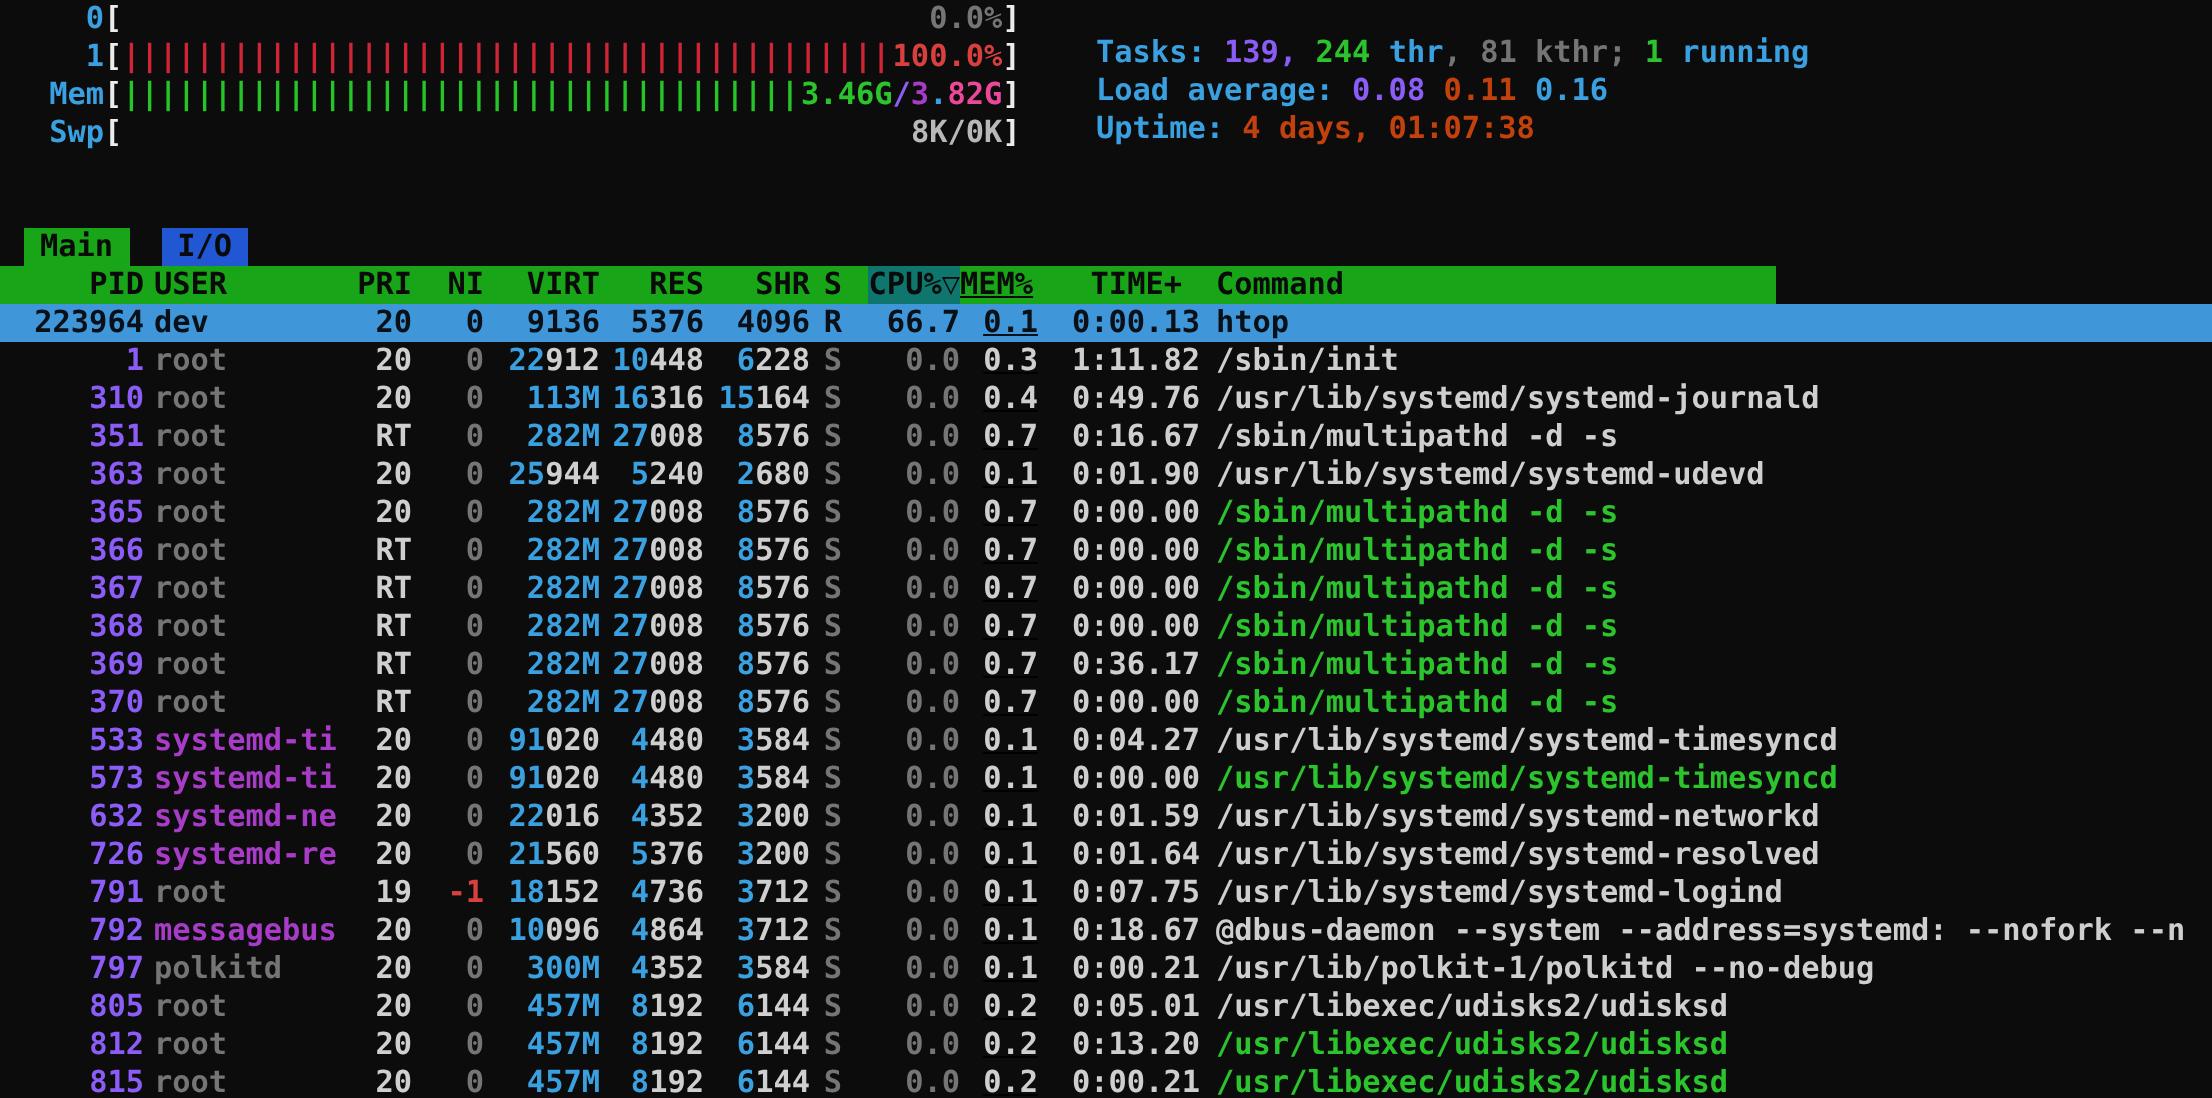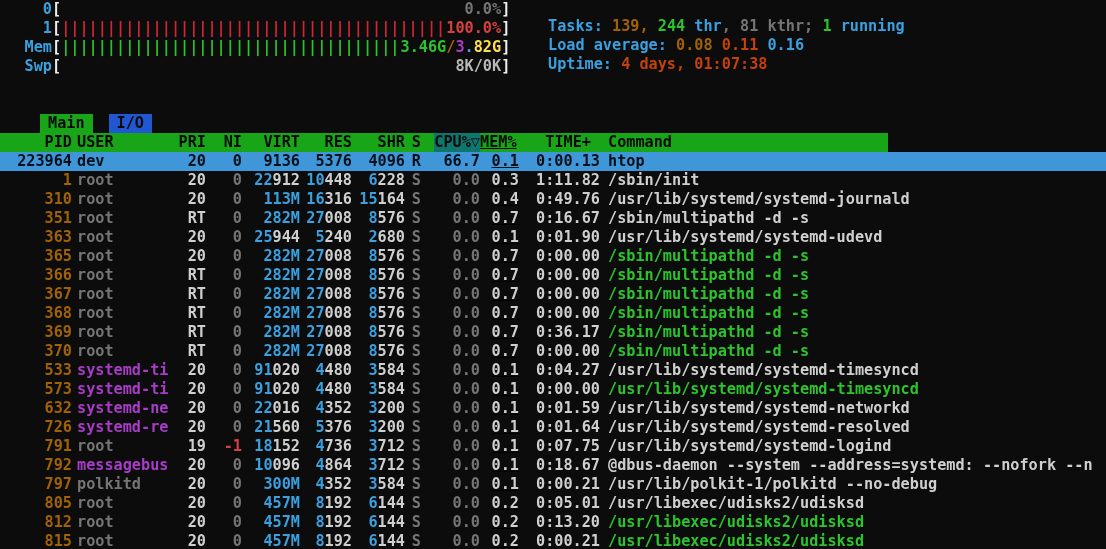--- a/index.html
+++ b/index.html
@@ -10,41 +10,41 @@
     font-size:15.2px;line-height:19px;font-weight:bold;
     -webkit-font-smoothing:antialiased;
   }
   .screen *{box-sizing:border-box;}
   
   .c-blue{color:#3aa0e0}
   .c-cyan{color:#c2410c}
   .c-green{color:#2cc42c}
   .c-dim{color:#757575}
   .c-white{color:#cfcfcf}
-  .c-bwhite{color:#a16207}
+  .c-bwhite{color:#8b5cf6}
   .c-red{color:#d84040}
   .c-magenta{color:#a83cc8}
-  .c-yellow{color:#fde047}
+  .c-yellow{color:#ec4899}
   .c-lgray{color:#b8b8b8}
   .c-black{color:#0a0a0a}
   
   .meters{position:absolute;left:0;top:17;}
   .meter-row{display:flex;height:19px;white-space:pre;}
   .mlabel{display:inline-block;width:52px;text-align:right;color:#3aa0e0;}
   .bracket{color:#ececec;}
   .bar{display:flex;width:440px;overflow:hidden;white-space:pre;}
   .pipes{letter-spacing:0;}
   .pipes.red{color:#cf2535}
   .pipes.green{color:#27c427}
   .bar .spacer{flex:1}
   
   .infocol{position:absolute;left:548px;top:17px;white-space:pre;}
   .infocol div{height:19px;}
   
-  .tabs{position:absolute;left:0;top:114px;height:19px;padding-left:40px;white-space:pre;}
+  .tabs{position:absolute;left:0;top:114px;height:19px;padding-left:12px;white-space:pre;}
   .tab{display:inline-block;height:19px;padding:0 8px;color:#0a0a0a;}
   .tab.active{background:#18a518;}
   .tab.inactive{background:#2257d4;margin-left:16px;}
   
   .hrow{display:flex;width:888px;height:19px;white-space:pre;}
   .c-pid{width:72px;text-align:right;}
   .c-g1{width:5px;}
   .c-user{width:95px;text-align:left;}
   .c-pri{width:34px;text-align:right;}
   .c-ni{width:36px;text-align:right;}

